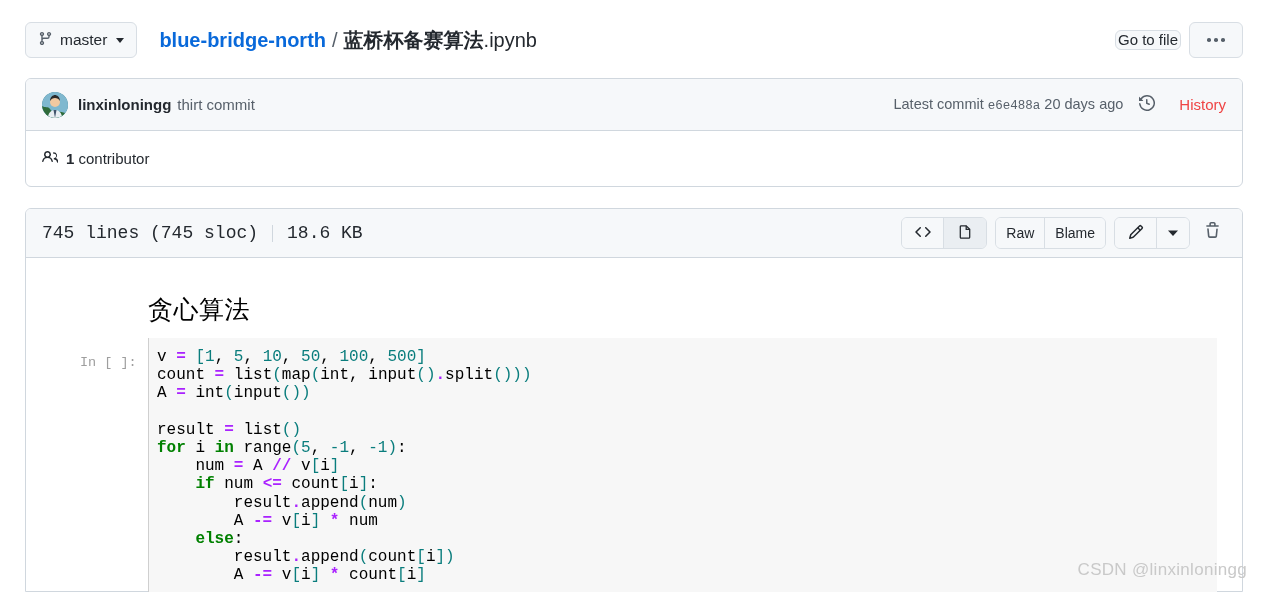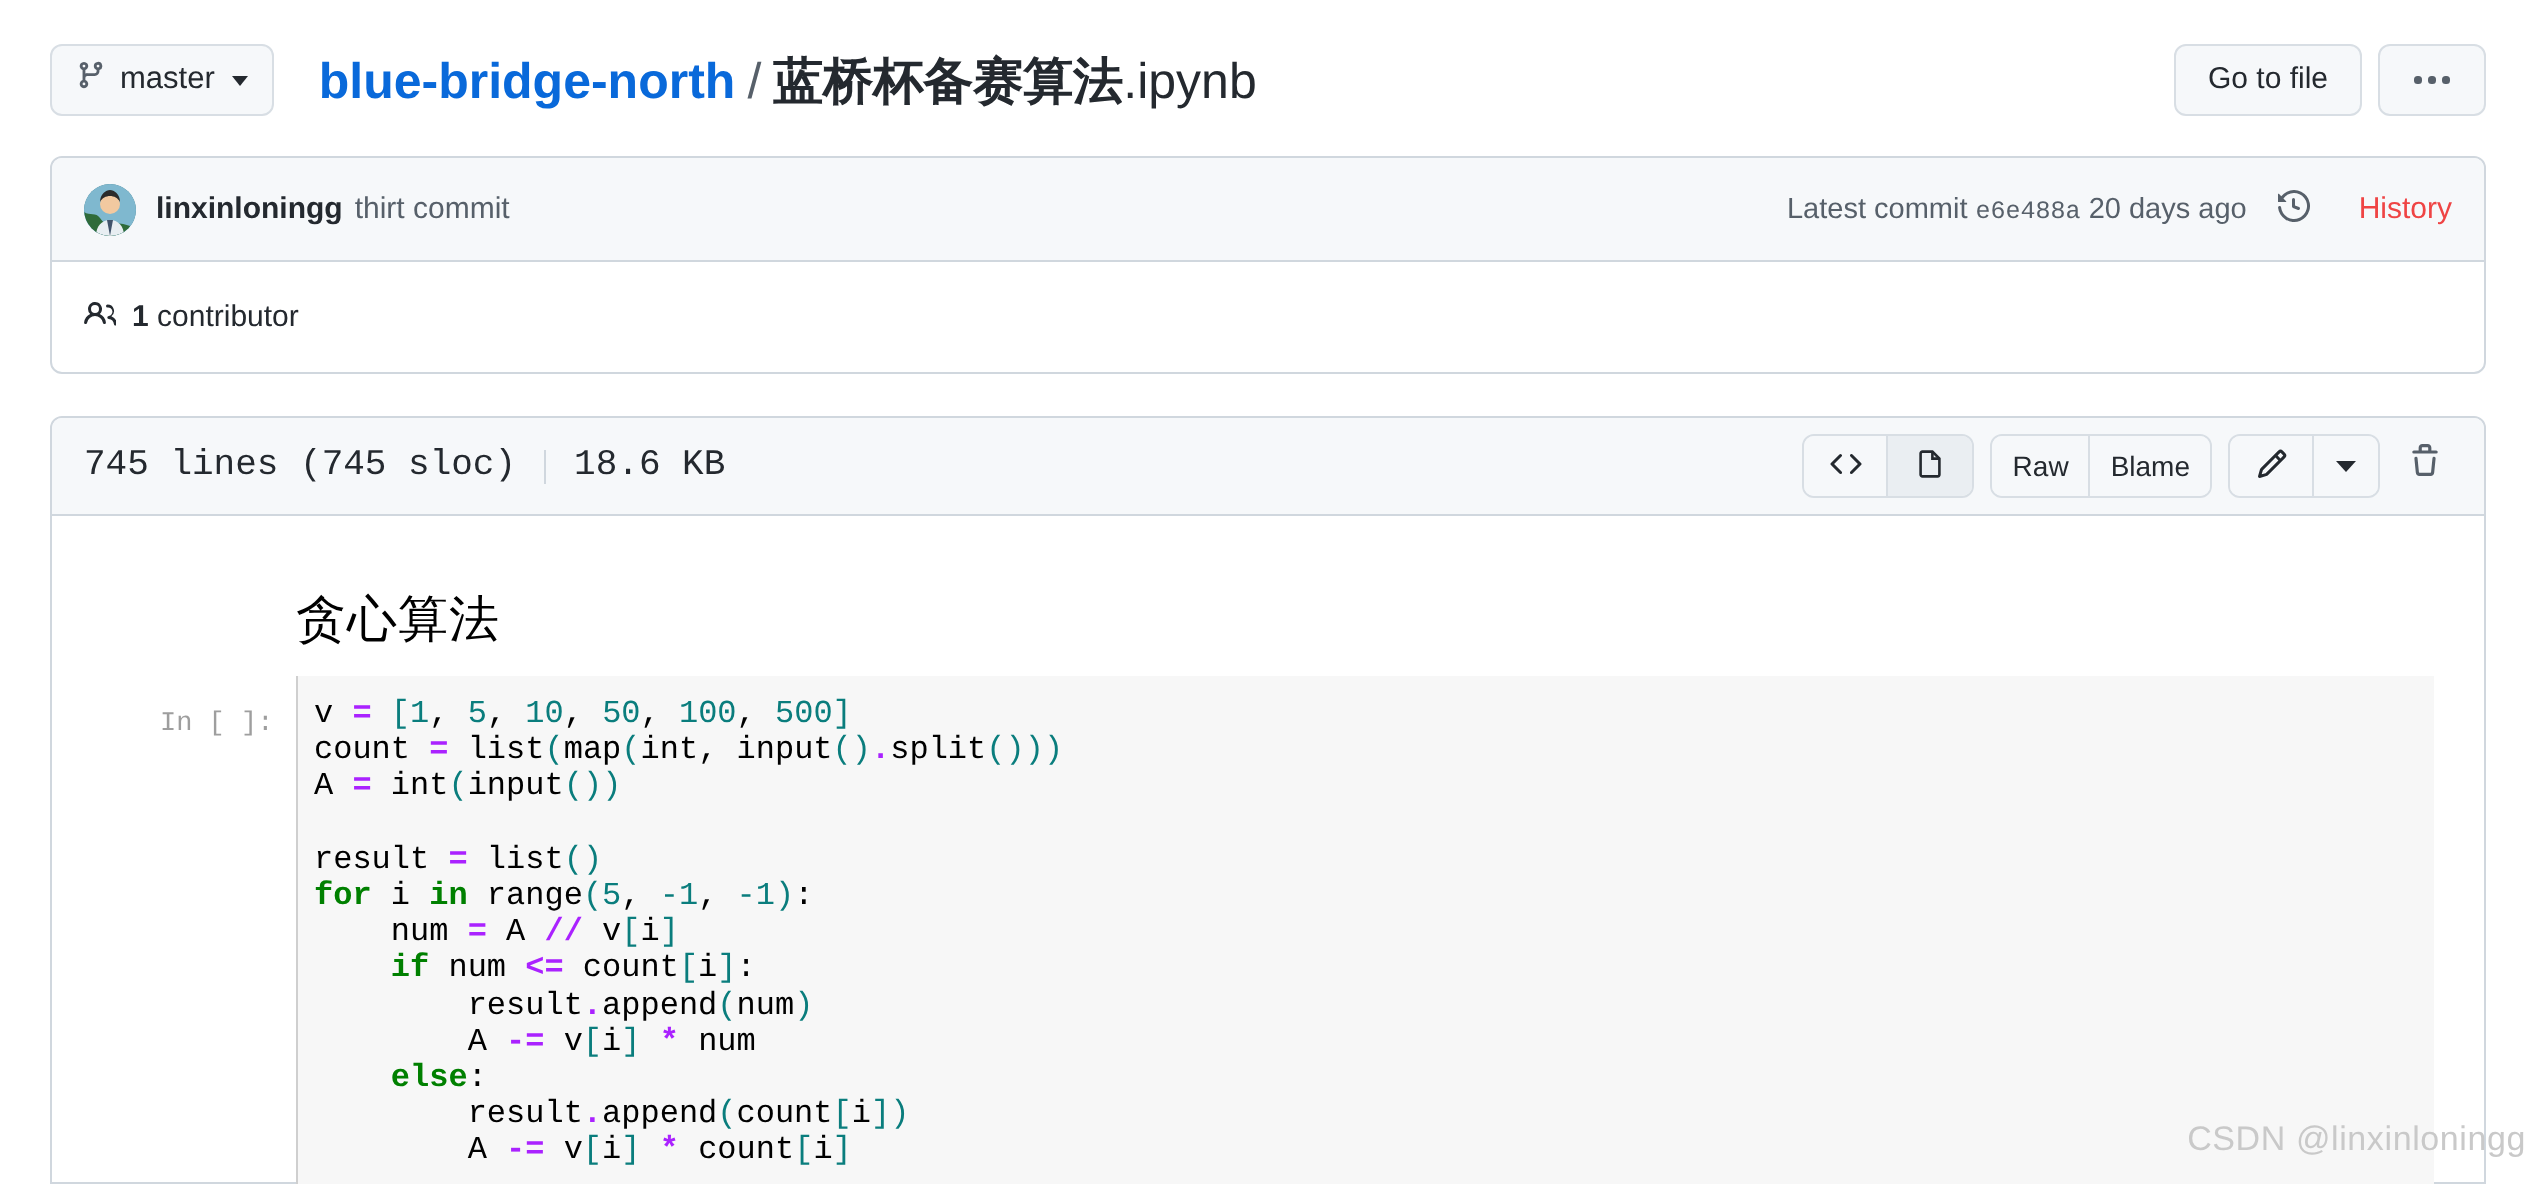--- a/index.html
+++ b/index.html
@@ -28,34 +28,34 @@
   }
   .branch-btn .label { font-weight: 400; }
   .caret {
     width: 0; height: 0; margin-left: 2px;
     border-left: 4.5px solid transparent;
     border-right: 4.5px solid transparent;
     border-top: 5px solid #24292f;
   }
   .breadcrumb {
     margin-left: 22px;
-    font-size: 25px;
+    font-size: 20px;
     color: #24292f;
     display: flex; align-items: baseline; gap: 0;
   }
   .breadcrumb .repo { color: #0969da; font-weight: 600; text-decoration: none; cursor: pointer; }
   .breadcrumb .sep { color: #57606a; margin: 0 6px; font-weight: 400; }
   .breadcrumb .fname-bold { font-weight: 700; color: #24292f; }
   .breadcrumb .fname-ext { font-weight: 400; color: #24292f; }
 
   .topbar-right {
     margin-left: auto; display: flex; align-items: center; gap: 8px;
   }
   .btn-plain {
-    height: 36px; padding: 0 16px;
+    height: 20px; padding: 0 2px;
     border: 1px solid #d8dee4; border-radius: 6px;
     background: #f6f8fa; color: #24292f;
     font-size: 15px; line-height: 34px; cursor: pointer;
     display: flex; align-items: center; justify-content: center;
   }
   .btn-ellipsis {
     width: 54px; height: 36px;
     border: 1px solid #d8dee4; border-radius: 6px; background: #f6f8fa;
     display: flex; align-items: center; justify-content: center;
     gap: 3.5px; cursor: pointer;
@@ -151,21 +151,21 @@
     color: #000000; white-space: pre;
     padding: 10px 0 0 8px;
   }
   .k  { color: #008000; font-weight: bold; }                       
   .nt { color: #0a7d7d; }                       
   .o  { color: #aa22ff; font-weight: bold; }
   .b  { color: #0a7d7d; }                       
 
   
   .watermark {
-    position: absolute; right: 0; bottom: 12px;
+    position: absolute; right: 16px; bottom: 12px;
     font-size: 17px; color: #c9c9c9;
     letter-spacing: 0.3px; pointer-events: none; user-select: none; margin-left: 24px;
   }
 </style>
 </head>
 <body>
 
 <div class="page">
 
   <div class="topbar">

